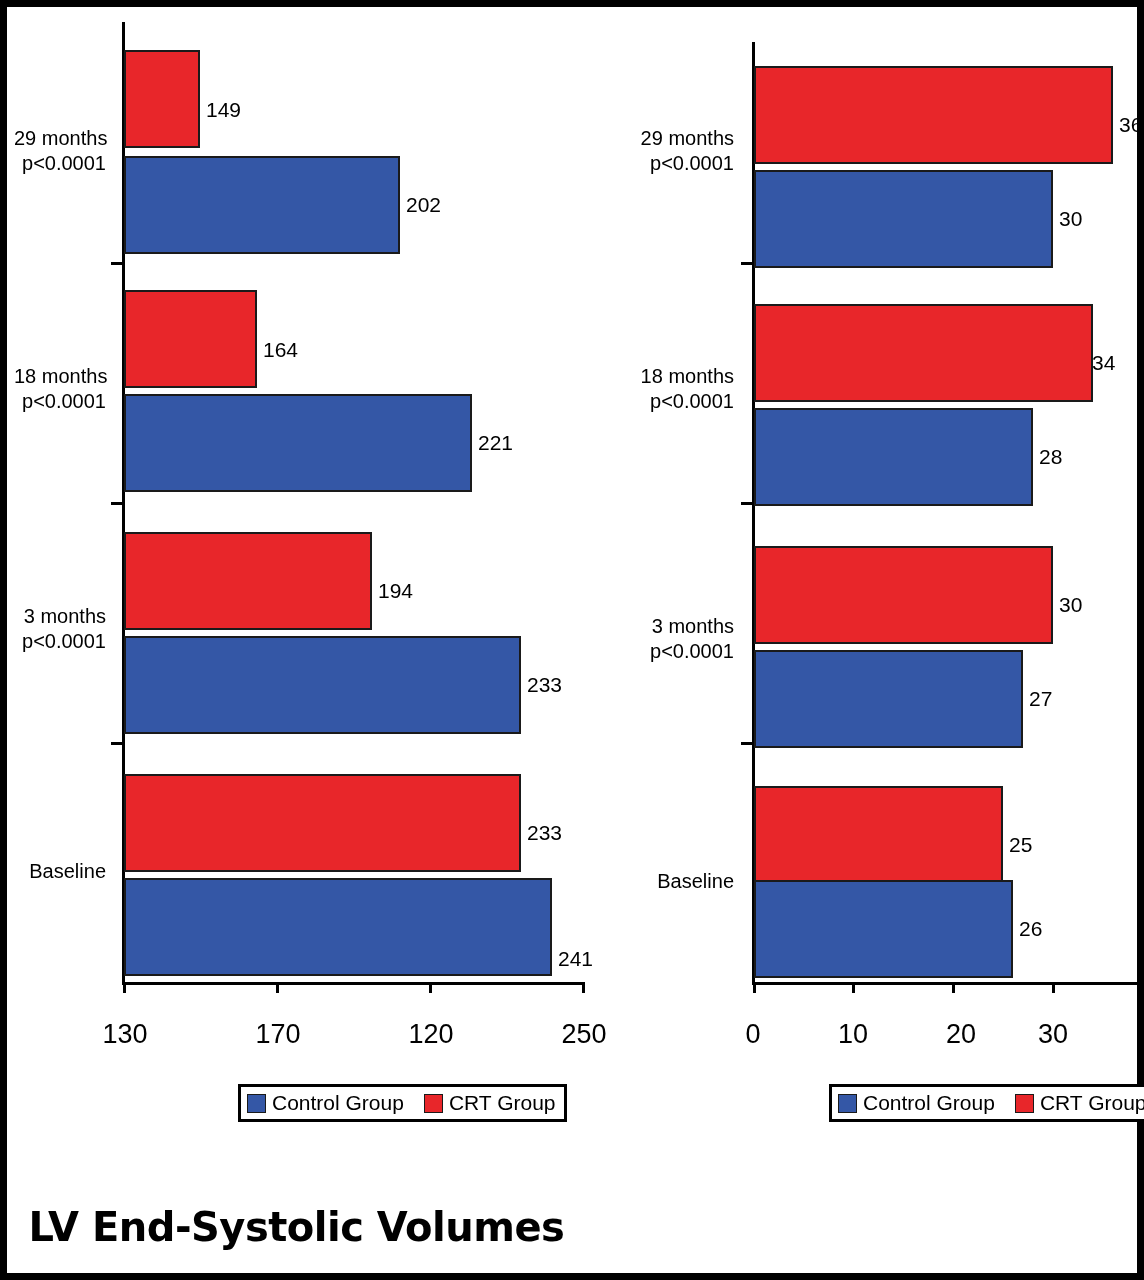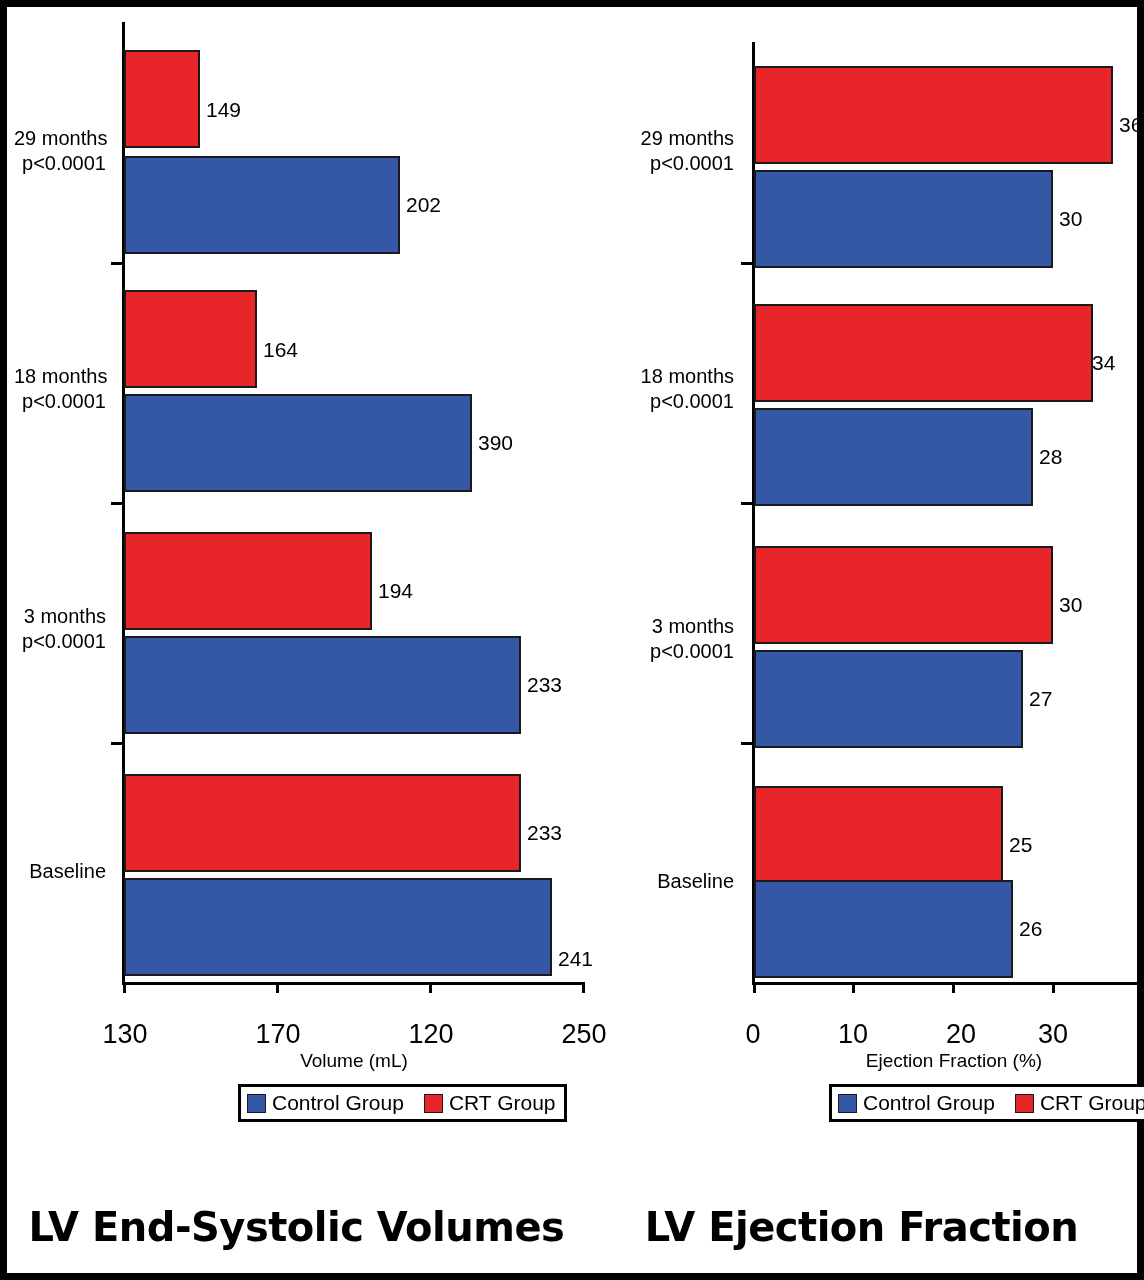--- a/index.html
+++ b/index.html
@@ -158,21 +158,21 @@
 
       <div class="cat-label" style="left:0px; top:112px; width:92px;">
         <div>29 months</div>
         <div>p&lt;0.0001</div>
       </div>
 
       <div class="bar crt" style="left:110px; top:276px; width:133px; height:98px;"></div>
       <div class="bar-label" style="left:249px; top:325px;">164</div>
 
       <div class="bar control" style="left:110px; top:380px; width:348px; height:98px;"></div>
-      <div class="bar-label" style="left:464px; top:418px;">390</div>
+      <div class="bar-label" style="left:464px; top:418px;">221</div>
 
       <div class="cat-label" style="left:0px; top:350px; width:92px;">
         <div>18 months</div>
         <div>p&lt;0.0001</div>
       </div>
 
       <div class="bar crt" style="left:110px; top:518px; width:248px; height:98px;"></div>
       <div class="bar-label" style="left:364px; top:566px;">194</div>
 
       <div class="bar control" style="left:110px; top:622px; width:397px; height:98px;"></div>
@@ -192,21 +192,20 @@
       <div class="cat-label" style="left:0px; top:845px; width:92px;">
         <div>Baseline</div>
         <div></div>
       </div>
 
       <div class="axis-tick-label" style="left:81px; top:1005px; width:60px;">130</div>
       <div class="axis-tick-label" style="left:234px; top:1005px; width:60px;">170</div>
       <div class="axis-tick-label" style="left:387px; top:1005px; width:60px;">120</div>
       <div class="axis-tick-label" style="left:540px; top:1005px; width:60px;">250</div>
 
-      <div class="axis-title" style="left:190px; top:1036px; width:300px;">Volume (mL)</div>
 
       <div class="legend" style="left:224px; top:1070px;">
         <span class="swatch control"></span>
         <span>Control Group</span>
         <span class="sep"></span>
         <span class="swatch crt"></span>
         <span>CRT Group</span>
       </div>
 
       <div class="panel-title" style="top:1190px;">LV End-Systolic Volumes</div>
@@ -269,27 +268,25 @@
         <div>Baseline</div>
         <div></div>
       </div>
 
       <div class="axis-tick-label" style="left:146px; top:1005px; width:56px;">0</div>
       <div class="axis-tick-label" style="left:246px; top:1005px; width:56px;">10</div>
       <div class="axis-tick-label" style="left:354px; top:1005px; width:56px;">20</div>
       <div class="axis-tick-label" style="left:446px; top:1005px; width:56px;">30</div>
       <div class="axis-tick-label" style="left:546px; top:1005px; width:56px;">40</div>
 
-      <div class="axis-title" style="left:225px; top:1036px; width:300px;">Ejection Fraction (%)</div>
 
       <div class="legend" style="left:250px; top:1070px;">
         <span class="swatch control"></span>
         <span>Control Group</span>
         <span class="sep"></span>
         <span class="swatch crt"></span>
         <span>CRT Group</span>
       </div>
 
-      <div class="panel-title" style="top:1190px;">LV Ejection Fraction</div>
     </div>
 
   </div>
 </div>
 
 </body></html>

